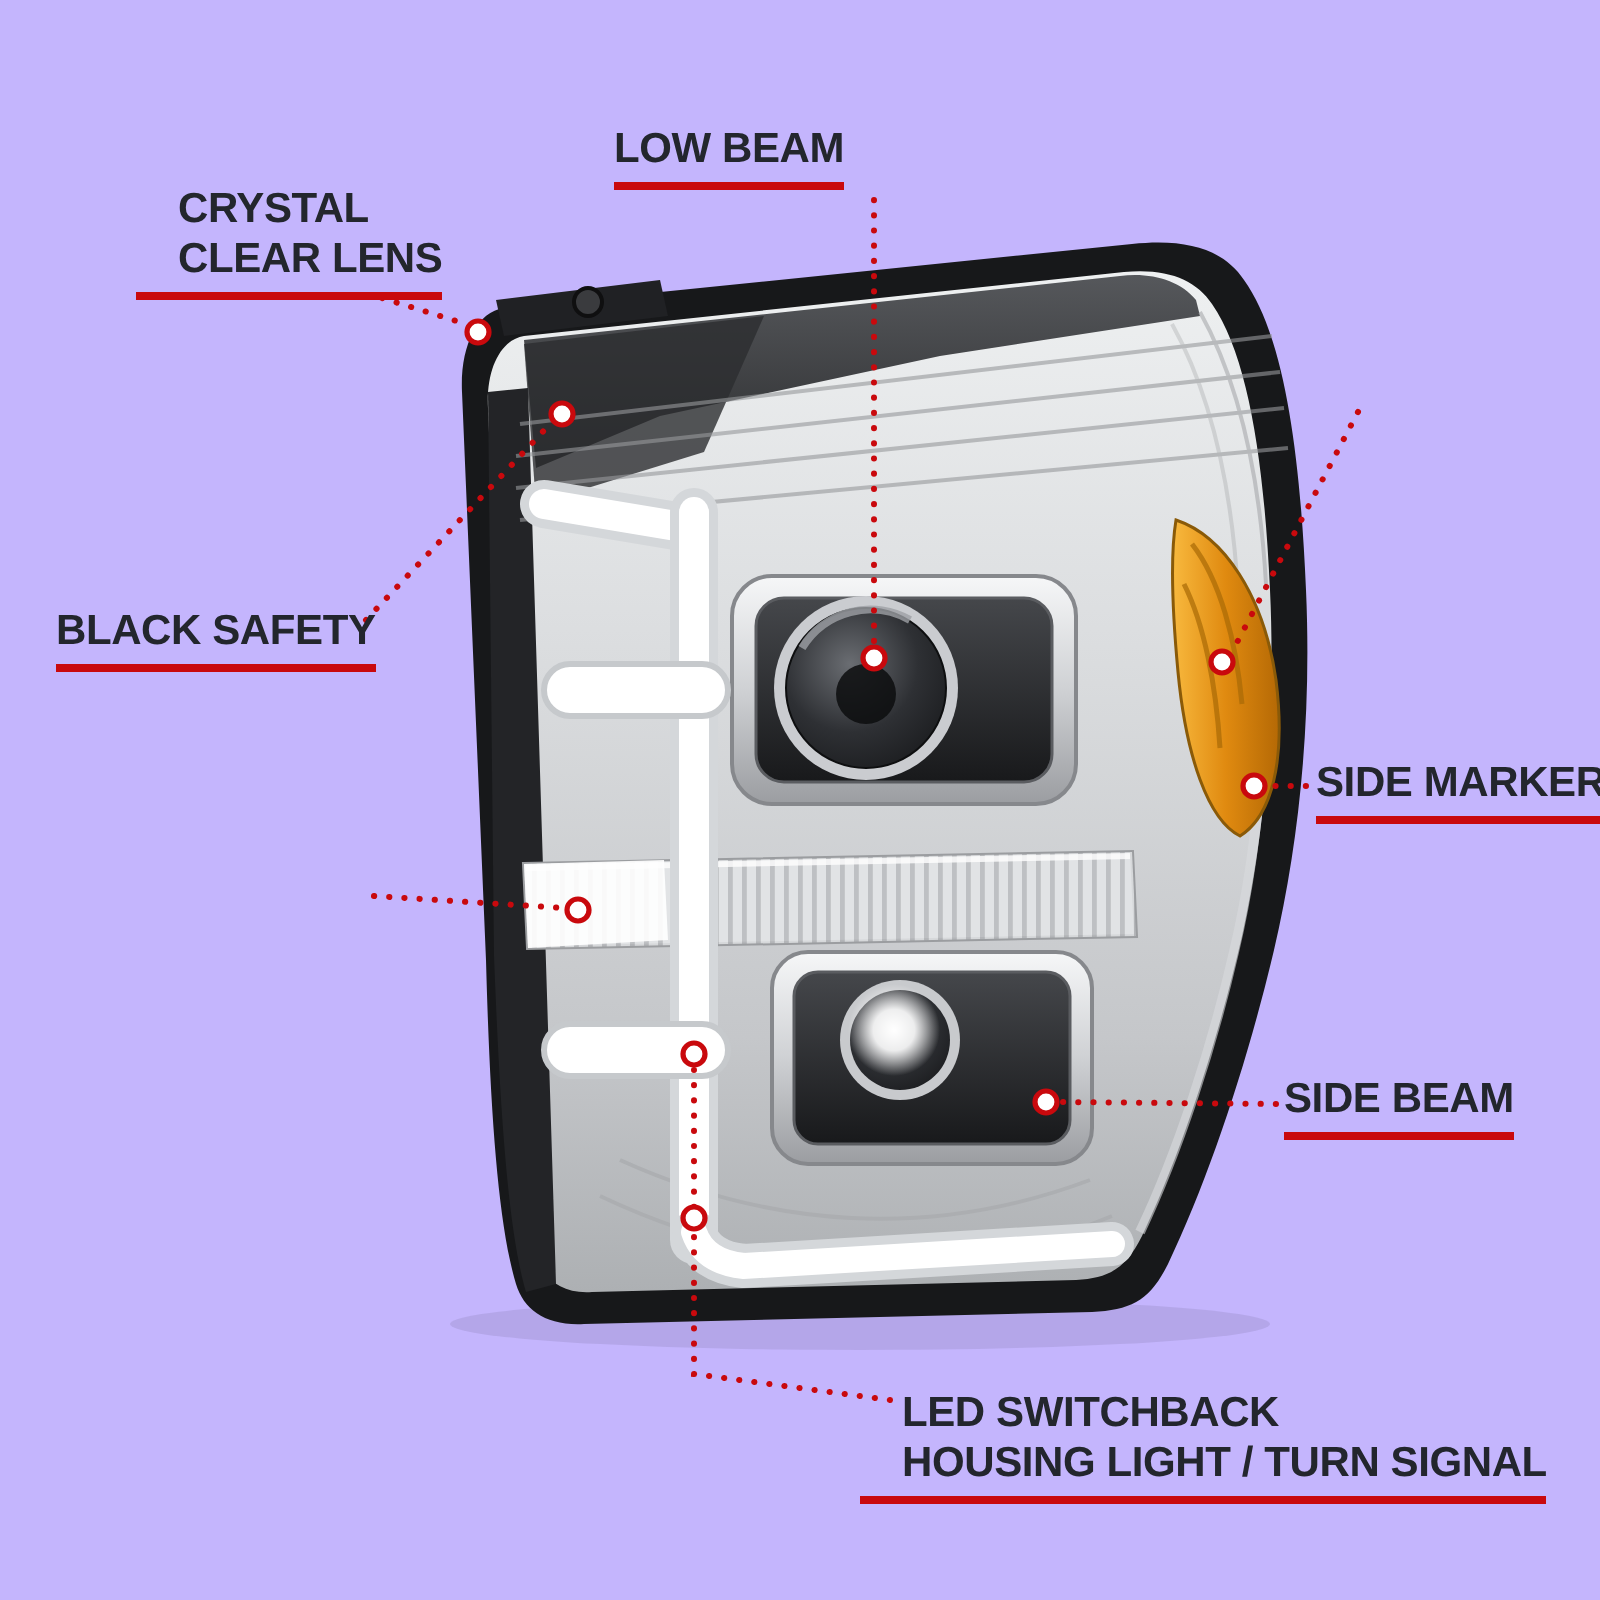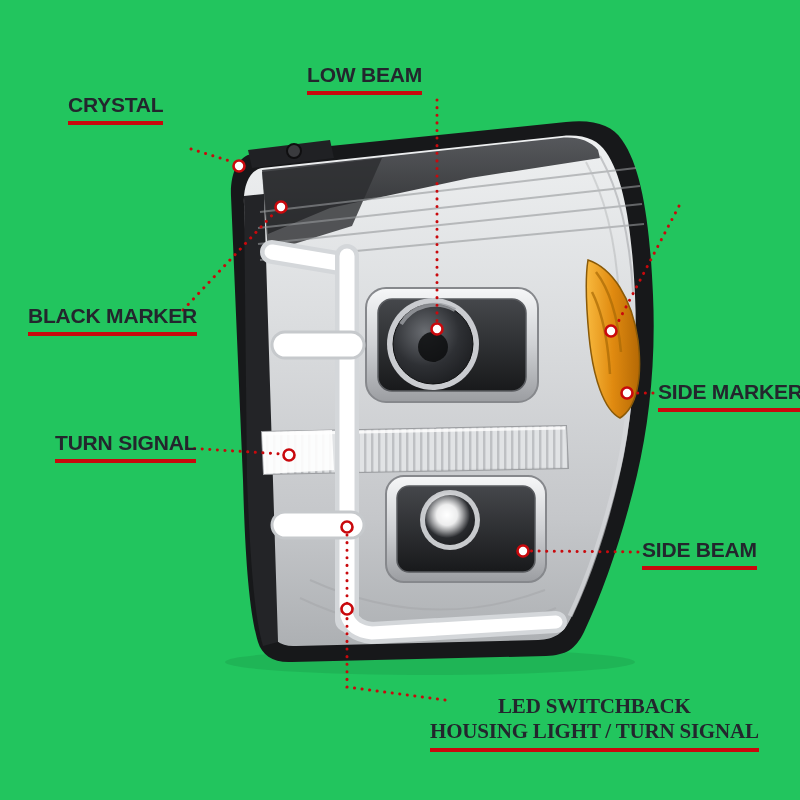--- a/index.html
+++ b/index.html
@@ -5,31 +5,31 @@
   :root{
     --accent-red:#c9090d;
     --label-text:#23262d;
     --amber:#e08a10;
     --chrome:#d2d4d7;
     --housing-black:#17181a;
   }
   *{margin:0;padding:0;box-sizing:border-box;}
   html,body{background:#ffffff;}
   body{width:800px;height:800px;font-family:"Liberation Sans",sans-serif;position:relative;overflow:hidden;}
-  #app{position:absolute;left:0;top:0;width:800px;height:800px;background:#22c55e;}
+  #app{position:absolute;left:0;top:0;width:800px;height:800px;background:#c4b5fd;}
   svg.scene{position:absolute;left:0;top:0;display:block;}
 
   .leader path{stroke:var(--accent-red);stroke-width:3;fill:none;stroke-dasharray:0.1 7.5;stroke-linecap:round;}
   .dots circle{stroke:var(--accent-red);stroke-width:2.6;fill:#ffffff;}
 
   .callout{position:absolute;color:var(--label-text);font-weight:700;font-size:21px;line-height:25px;letter-spacing:-0.2px;white-space:nowrap;}
   .callout .box{display:inline-block;border-bottom:4px solid var(--accent-red);padding-bottom:4px;}
-  .callout .ln{display:block;}
+  .callout .ln{display:block;margin-left:21px;}
   .callout.right .box{text-align:right;}
-  .callout.center .box{text-align:center;font-family:Liberation Serif, serif;}
+  .callout.center .box{text-align:left;}
 </style>
 </head>
 <body>
 
 <div id="app">
 
   <svg class="scene" width="800" height="800" viewBox="0 0 800 800">
     <defs>
       <linearGradient id="gradFace" x1="0" x2="0" y1="0" y2="1">
         <stop offset="0" stop-color="#eef0f1"></stop>
@@ -173,35 +173,33 @@
     </g>
   </svg>
 
   <div class="callout" style="left:307px;top:62px">
     <span class="box">LOW BEAM</span>
   </div>
 
   <div class="callout" style="left:68px;top:92px">
     <span class="box">
       <span class="ln">CRYSTAL</span>
+      <span class="ln">CLEAR LENS</span>
     </span>
   </div>
 
 
   <div class="callout" style="left:28px;top:303px">
-    <span class="box">BLACK MARKER</span>
+    <span class="box">BLACK SAFETY</span>
   </div>
 
   <div class="callout" style="left:658px;top:379px">
     <span class="box">SIDE MARKER</span>
   </div>
 
-  <div class="callout" style="left:55px;top:430px">
-    <span class="box">TURN SIGNAL</span>
-  </div>
 
   <div class="callout" style="left:642px;top:537px">
     <span class="box">SIDE BEAM</span>
   </div>
 
   <div class="callout center" style="left:430px;top:694px">
     <span class="box">
       <span class="ln">LED SWITCHBACK</span>
       <span class="ln">HOUSING LIGHT / TURN SIGNAL</span>
     </span>

